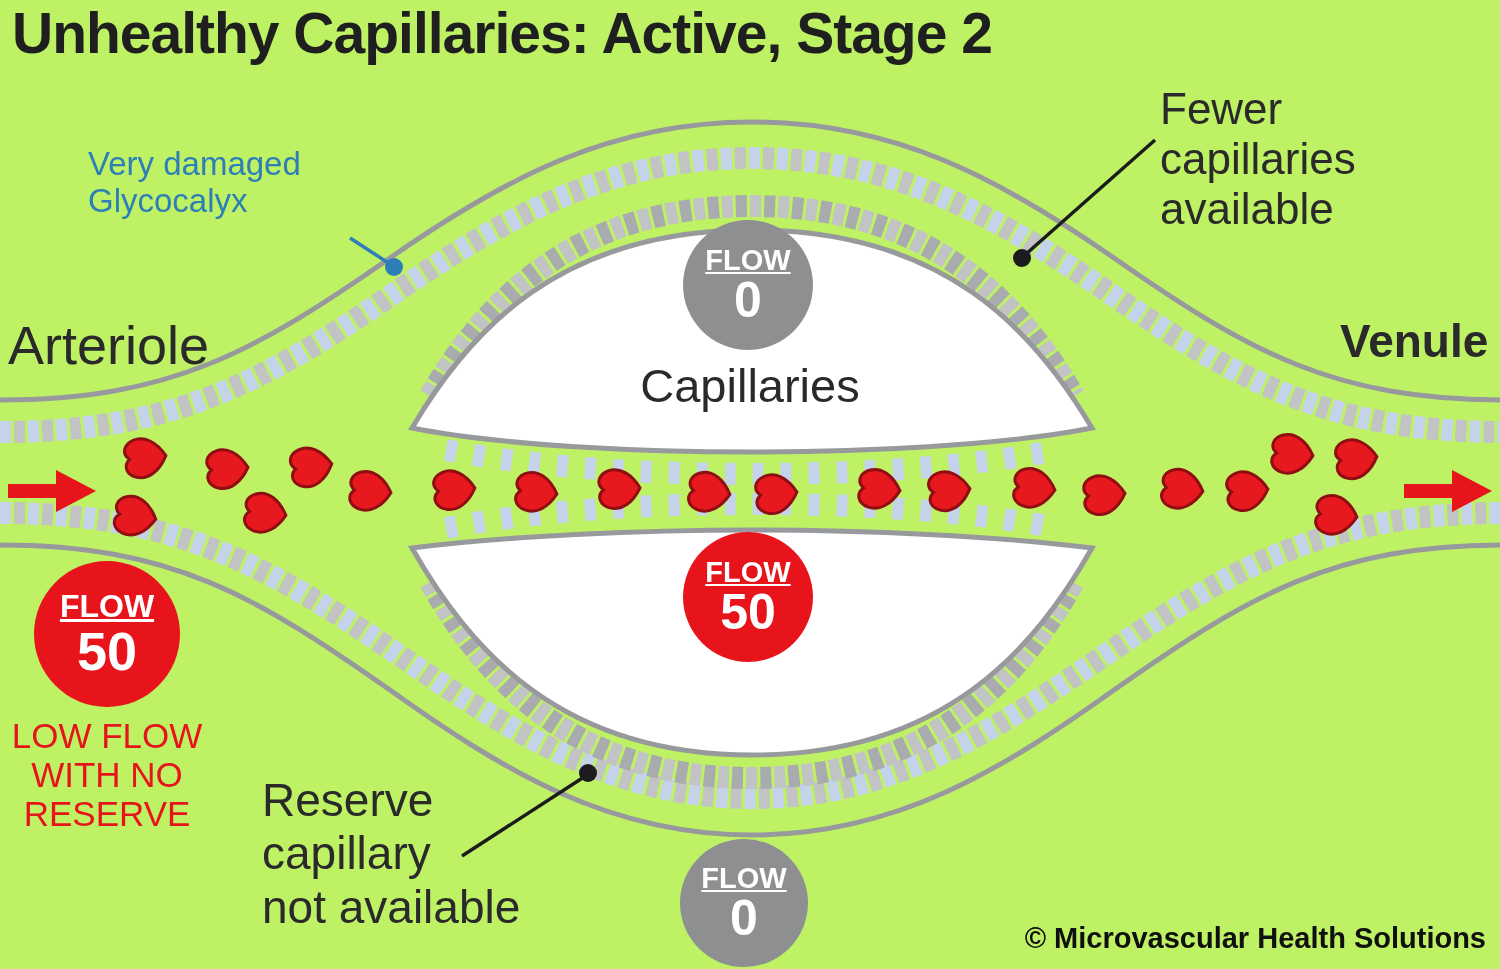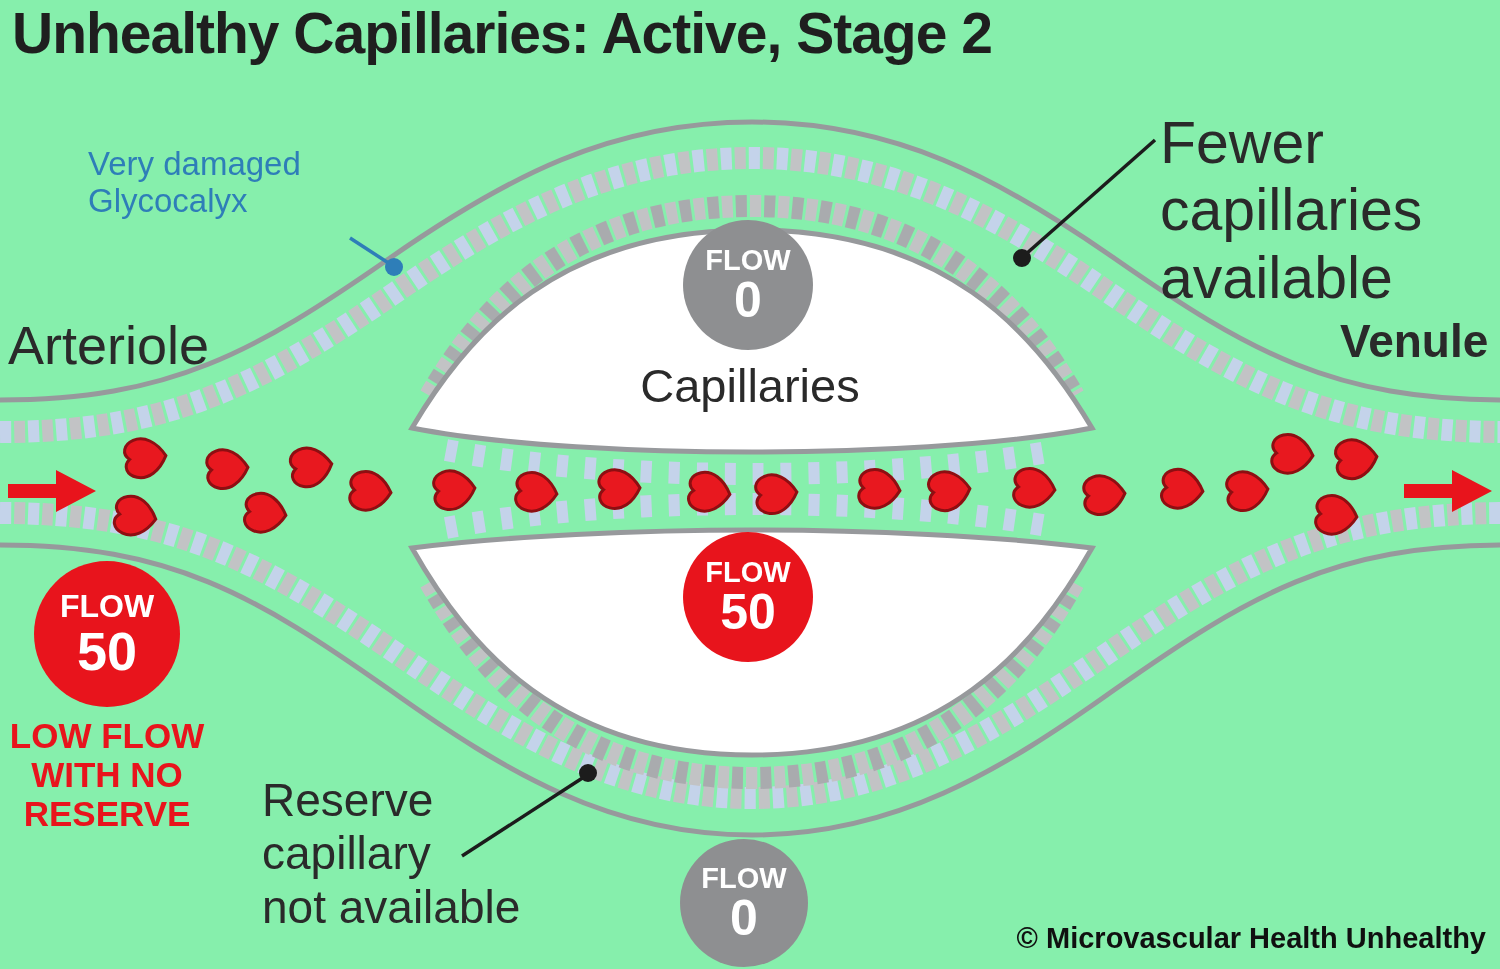--- a/index.html
+++ b/index.html
@@ -1,17 +1,17 @@
 <!DOCTYPE html>
 <html><head>
 <meta charset="utf-8">
 <style>
   html,body{margin:0;padding:0;background:#fff;}
   .stage{
-    position:relative;width:1500px;height:969px;background:#86efac;
+    position:relative;width:1500px;height:969px;background:#bef264;
     overflow:hidden;font-family:"Liberation Sans",sans-serif;color:#2a2a2a;
   }
   .stage svg{position:absolute;left:0;top:0;}
 
   
   .tickA{fill:none;stroke-width:22;stroke-dasharray:11 17;}
   .tickB{fill:none;stroke-width:22;stroke-dasharray:11 17;stroke-dashoffset:14;}
   .blue{stroke:#c4d3ea;}
   .gray1{stroke:#c2c3c5;}
   .gray2{stroke:#a9abae;}
@@ -24,33 +24,33 @@
   .darkLead{stroke:#1c1c1c;}
   .blueDot{fill:#2e7eb8;}
   .darkDot{fill:#1c1c1c;}
 
   
   .lbl{position:absolute;white-space:pre-line;}
   .title{left:12px;top:0;font-size:57px;font-weight:bold;letter-spacing:-1px;color:#1f1f1f;}
   .glyco{left:88px;top:146px;font-size:33px;color:#2e7eb8;line-height:1.12;}
   .arteriole{left:8px;top:314px;font-size:54px;}
   .venule{left:1340px;top:314px;font-size:46px;font-weight:bold;}
-  .fewer{left:1160px;top:110px;font-size:59px;line-height:1.14;}
+  .fewer{left:1160px;top:84px;font-size:44px;line-height:1.14;}
   .capillaries{left:550px;top:358px;width:400px;text-align:center;font-size:47px;}
-  .lowflow{left:0;top:716px;width:214px;text-align:center;font-size:35px;font-weight:bold;
+  .lowflow{left:0;top:716px;width:214px;text-align:center;font-size:35px;font-weight:normal;
            color:#e8141c;line-height:1.12;}
   .reserve{left:262px;top:774px;font-size:46px;line-height:1.16;}
   .copyright{right:14px;top:922px;font-size:29px;font-weight:bold;color:#101010;}
 
   
   .badge{position:absolute;border-radius:50%;color:#fff;display:flex;flex-direction:column;
          align-items:center;justify-content:center;text-align:center;font-weight:bold;}
   .badge.gray{background:#8e8f91;}
   .badge.red{background:#e8141c;}
-  .badge .flow{font-size:29px;line-height:1.05;}
+  .badge .flow{font-size:29px;line-height:1.05;text-decoration:underline;}
   .badge .num{font-size:50px;line-height:1;}
   #badge-top{left:683px;top:220px;width:130px;height:130px;}
   #badge-mid{left:683px;top:532px;width:130px;height:130px;}
   #badge-bottom{left:680px;top:839px;width:128px;height:128px;}
   #badge-left{left:34px;top:561px;width:146px;height:146px;}
   #badge-left .flow{font-size:32px;}
   #badge-left .num{font-size:54px;}
 </style>
 </head>
 <body>
@@ -132,21 +132,21 @@
   <div class="lbl fewer">Fewer
 capillaries
 available</div>
   <div class="lbl capillaries">Capillaries</div>
   <div class="lbl lowflow">LOW FLOW
 WITH NO
 RESERVE</div>
   <div class="lbl reserve">Reserve
 capillary
 not available</div>
-  <div class="lbl copyright">© Microvascular Health Unhealthy</div>
+  <div class="lbl copyright">© Microvascular Health Solutions</div>
 
   <div class="badge gray" id="badge-top">
     <span class="flow">FLOW</span>
     <span class="num">0</span>
   </div>
   <div class="badge red" id="badge-mid">
     <span class="flow">FLOW</span>
     <span class="num">50</span>
   </div>
   <div class="badge gray" id="badge-bottom">

